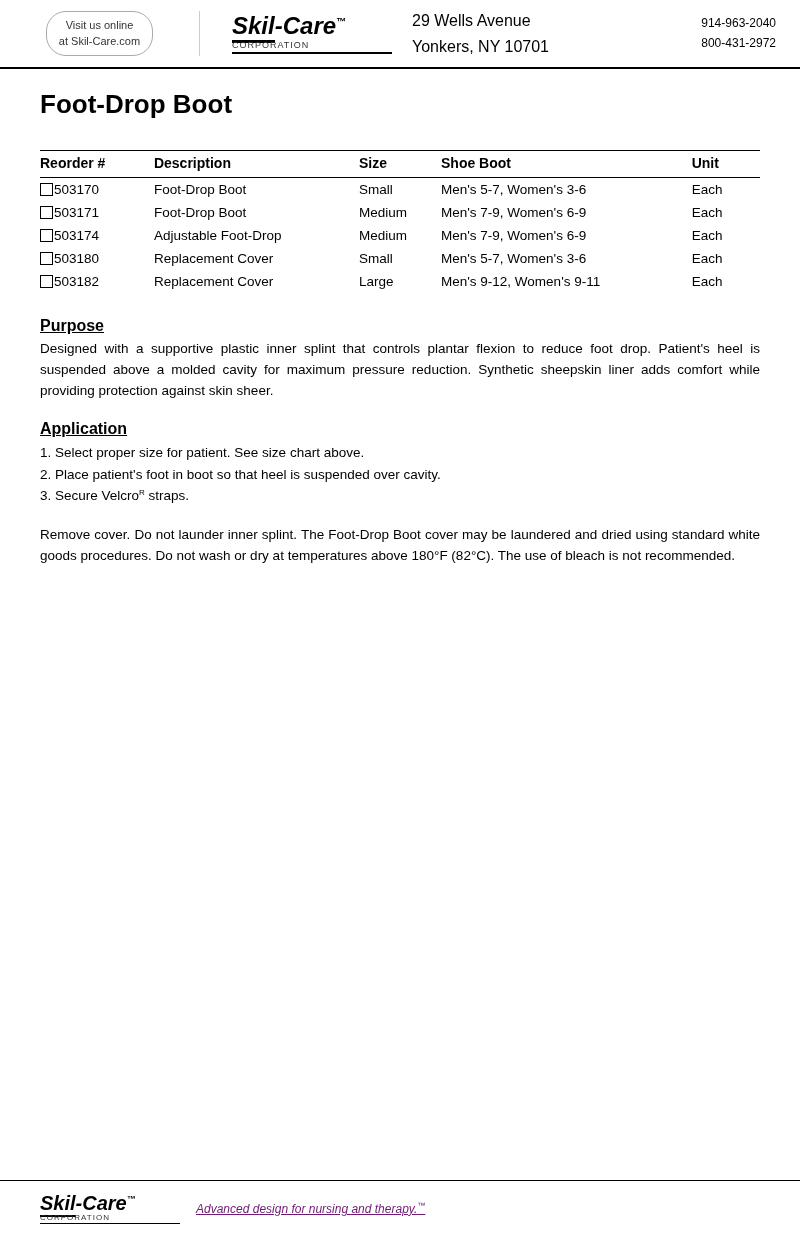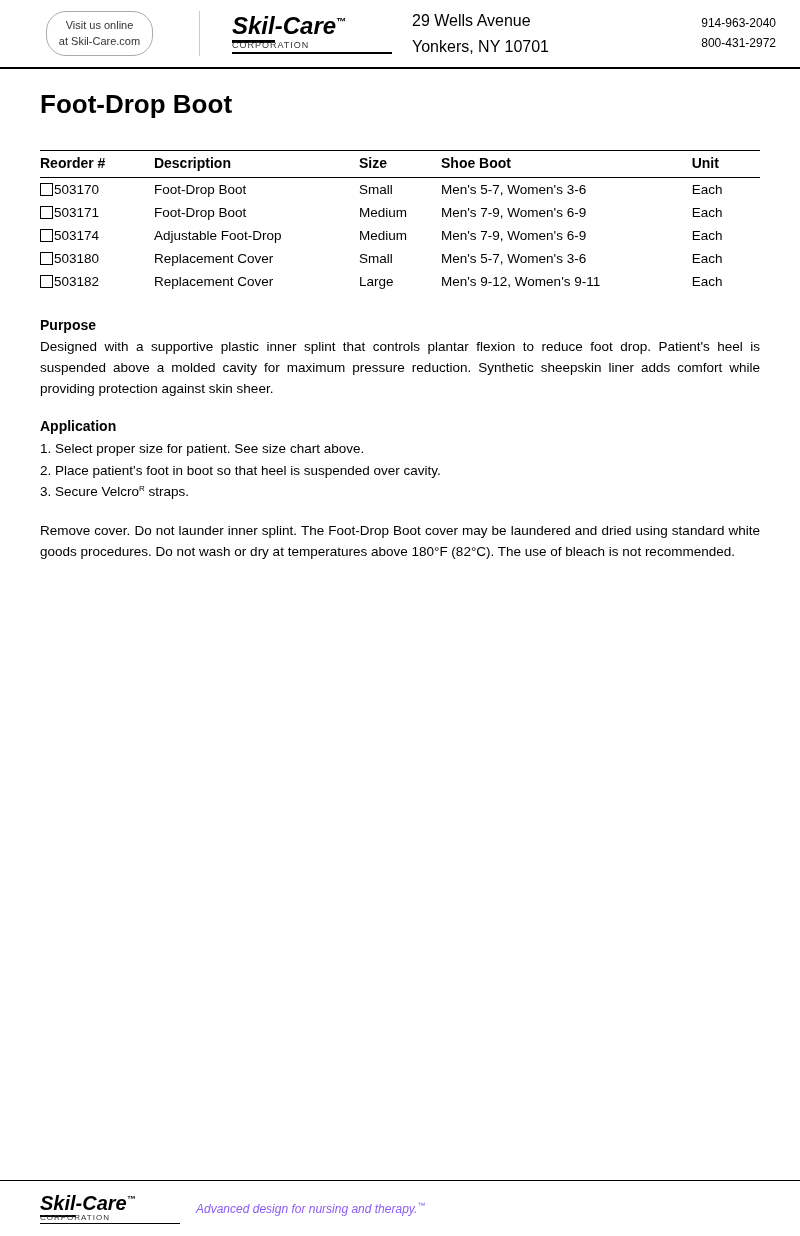--- a/index.html
+++ b/index.html
@@ -135,22 +135,23 @@
       top: -1px;
     }
 
     
     .section {
       margin-bottom: 18px;
     }
 
     .section-title {
       font-weight: bold;
-      font-size: 14px;
+      font-size: 16px;
       margin-bottom: 4px;
+      text-decoration: underline;
     }
 
     .section-body {
       font-size: 13.5px;
       line-height: 1.55;
       text-align: justify;
     }
 
     .app-list {
       list-style: none;
@@ -204,21 +205,22 @@
     .footer-logo-line {
       width: 140px;
       height: 1.5px;
       background: #000;
       margin-top: 1px;
     }
 
     .footer-tagline {
       font-size: 12px;
       font-style: italic;
-      color: #8b5cf6;
+      color: #701a75;
+      text-decoration: underline;
     }
 
     
     .logo-text {
       font-size: 24px;
       font-weight: 900;
       line-height: 1;
       font-style: italic;
       font-family: Arial Black, Arial, sans-serif;
     }

